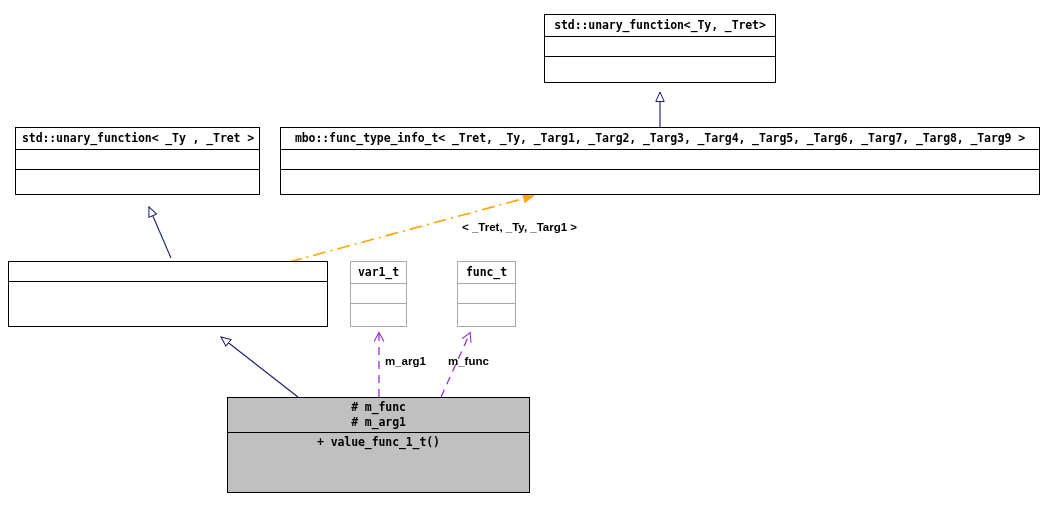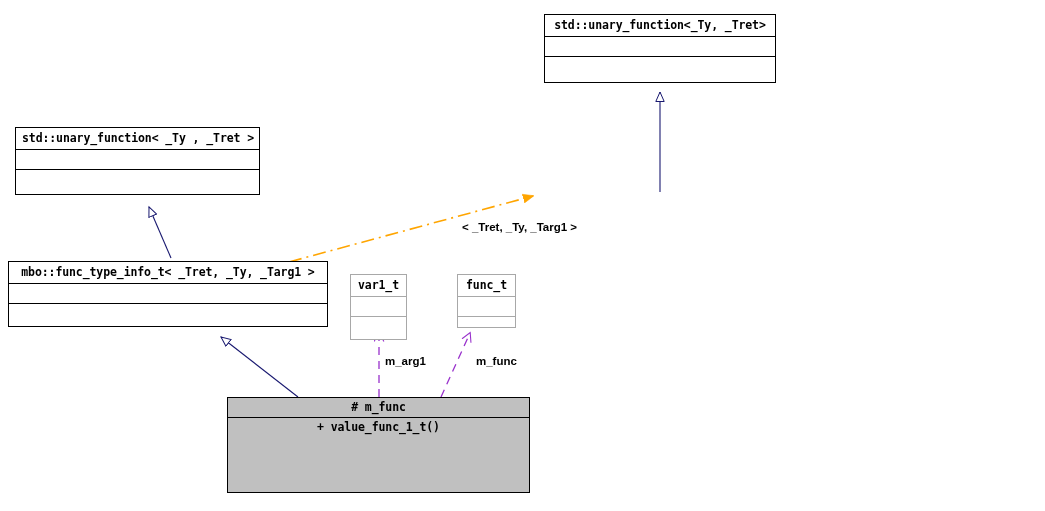--- a/index.html
+++ b/index.html
@@ -31,21 +31,20 @@
     border: 1px solid #000000;
     background: #ffffff;
     z-index: 5;
   }
   .node.gray-node {
     background: #c0c0c0;
     border-color: #000000;
   }
   .node.light-node {
     border-color: #a8a8a8;
-    margin-top: 13px;
   }
   .node .compartment {
     box-sizing: border-box;
     text-align: center;
     font-size: 11.5px;
     font-weight: bold;
     color: #000000;
     letter-spacing: -0.1px;
     white-space: nowrap;
     overflow: hidden;
@@ -135,47 +134,52 @@
     <div class="compartment attr-row empty-row"></div>
     <div class="compartment op-row empty-row"></div>
   </div>
 
   <div class="node" style="left:544px; top:14px; width:232px; height:69px;">
     <div class="compartment title-row">std::unary_function&lt;_Ty, _Tret&gt;</div>
     <div class="compartment attr-row empty-row"></div>
     <div class="compartment op-row empty-row"></div>
   </div>
 
+  <div class="node" style="left:280px; top:127px; width:760px; height:68px;">
+    <div class="compartment title-row">mbo::func_type_info_t&lt; _Tret, _Ty, _Targ1, _Targ2, _Targ3, _Targ4, _Targ5, _Targ6, _Targ7, _Targ8, _Targ9 &gt;</div>
+    <div class="compartment attr-row empty-row"></div>
+    <div class="compartment op-row empty-row"></div>
+  </div>
 
   <div class="node" style="left:8px; top:261px; width:320px; height:66px;">
-    <div class="compartment title-row">mbo::func_type_info_t&lt; _Tret, _Ty, _Targ1 &gt;</div>
     <div class="compartment attr-row empty-row"></div>
     <div class="compartment op-row empty-row"></div>
   </div>
 
   <div class="node light-node" style="left:350px; top:261px; width:57px; height:66px;">
     <div class="compartment title-row">var1_t</div>
     <div class="compartment attr-row empty-row"></div>
     <div class="compartment op-row empty-row"></div>
   </div>
 
-  <div class="node light-node" style="left:457px; top:261px; width:59px; height:54px;">
+  <div class="node light-node" style="left:457px; top:261px; width:59px; height:66px;">
     <div class="compartment title-row">func_t</div>
     <div class="compartment attr-row empty-row"></div>
     <div class="compartment op-row empty-row"></div>
   </div>
 
   <div class="node gray-node" style="left:227px; top:397px; width:303px; height:96px;">
     <div class="compartment attr-row">
       <span class="member"># m_func</span>
+      <span class="member"># m_arg1</span>
     </div>
     <div class="compartment op-row">
       <span class="member">+ value_func_1_t()</span>
     </div>
   </div>
 
   <div class="edge-label" style="left:462px; top:221px;">&lt; _Tret, _Ty, _Targ1 &gt;</div>
 
   <div class="edge-label" style="left:385px; top:355px;">m_arg1</div>
 
-  <div class="edge-label" style="left:476px; top:355px;">m_func</div>
+  <div class="edge-label" style="left:448px; top:355px;">m_func</div>
 
 </div>
 
 </body></html>

